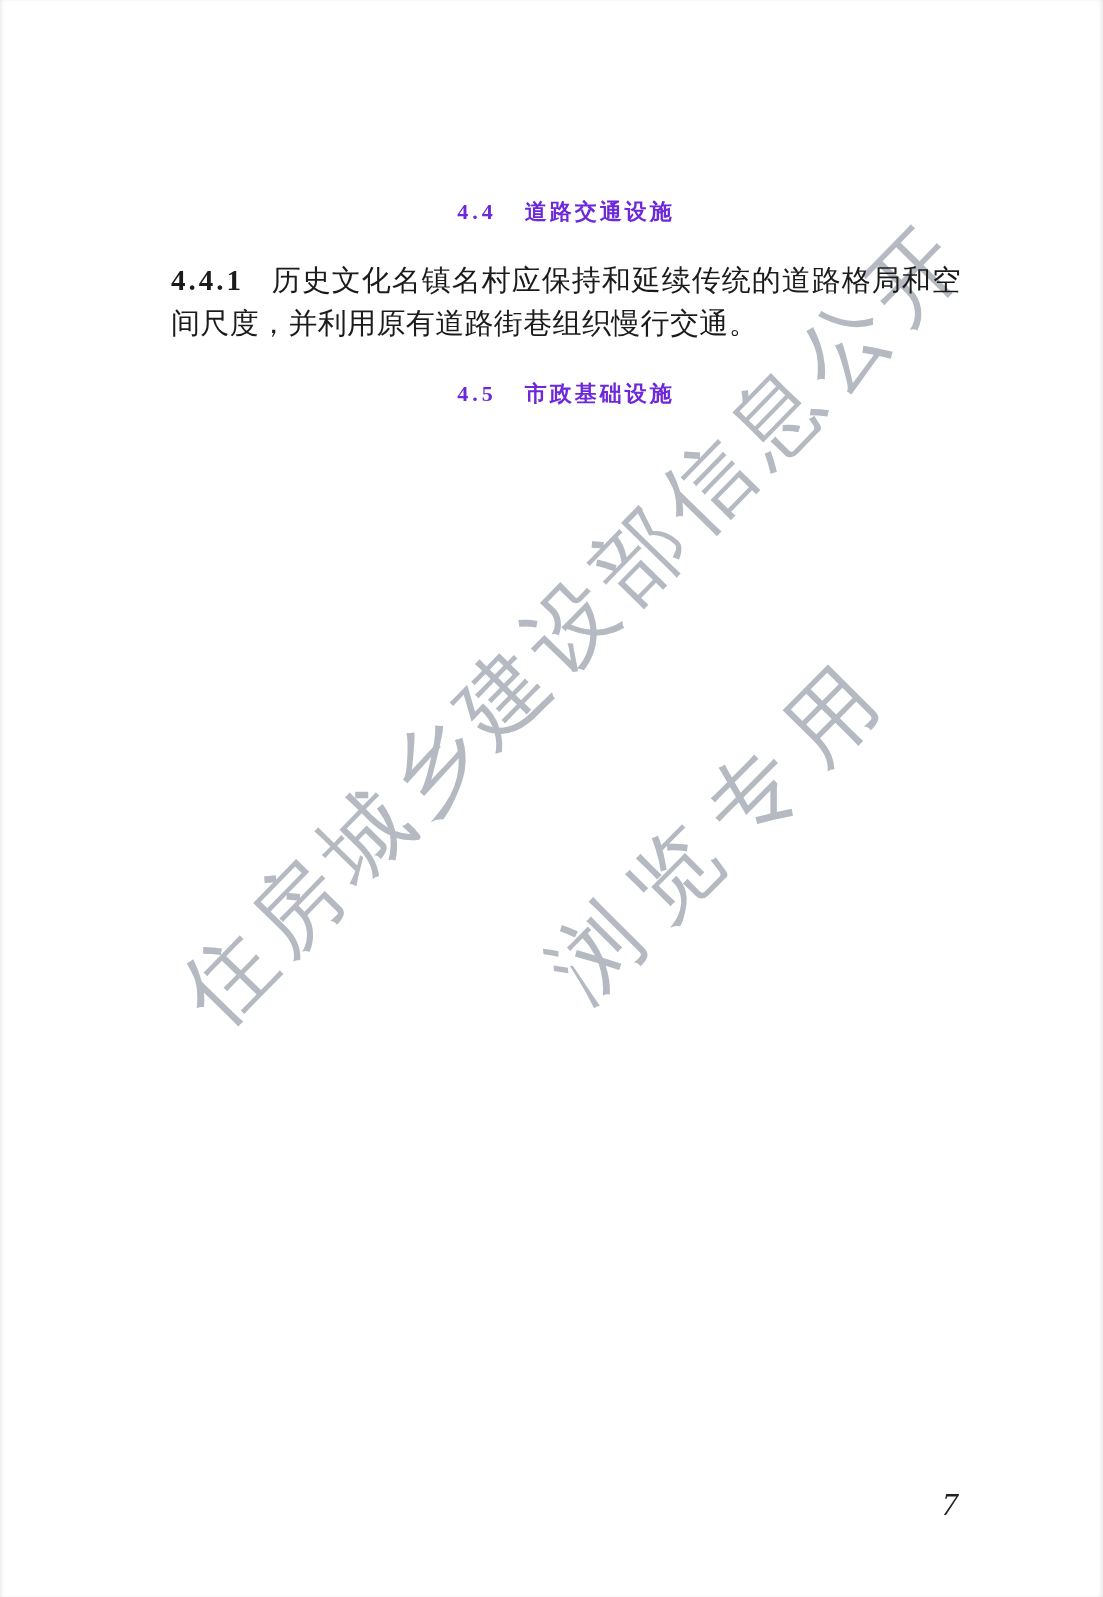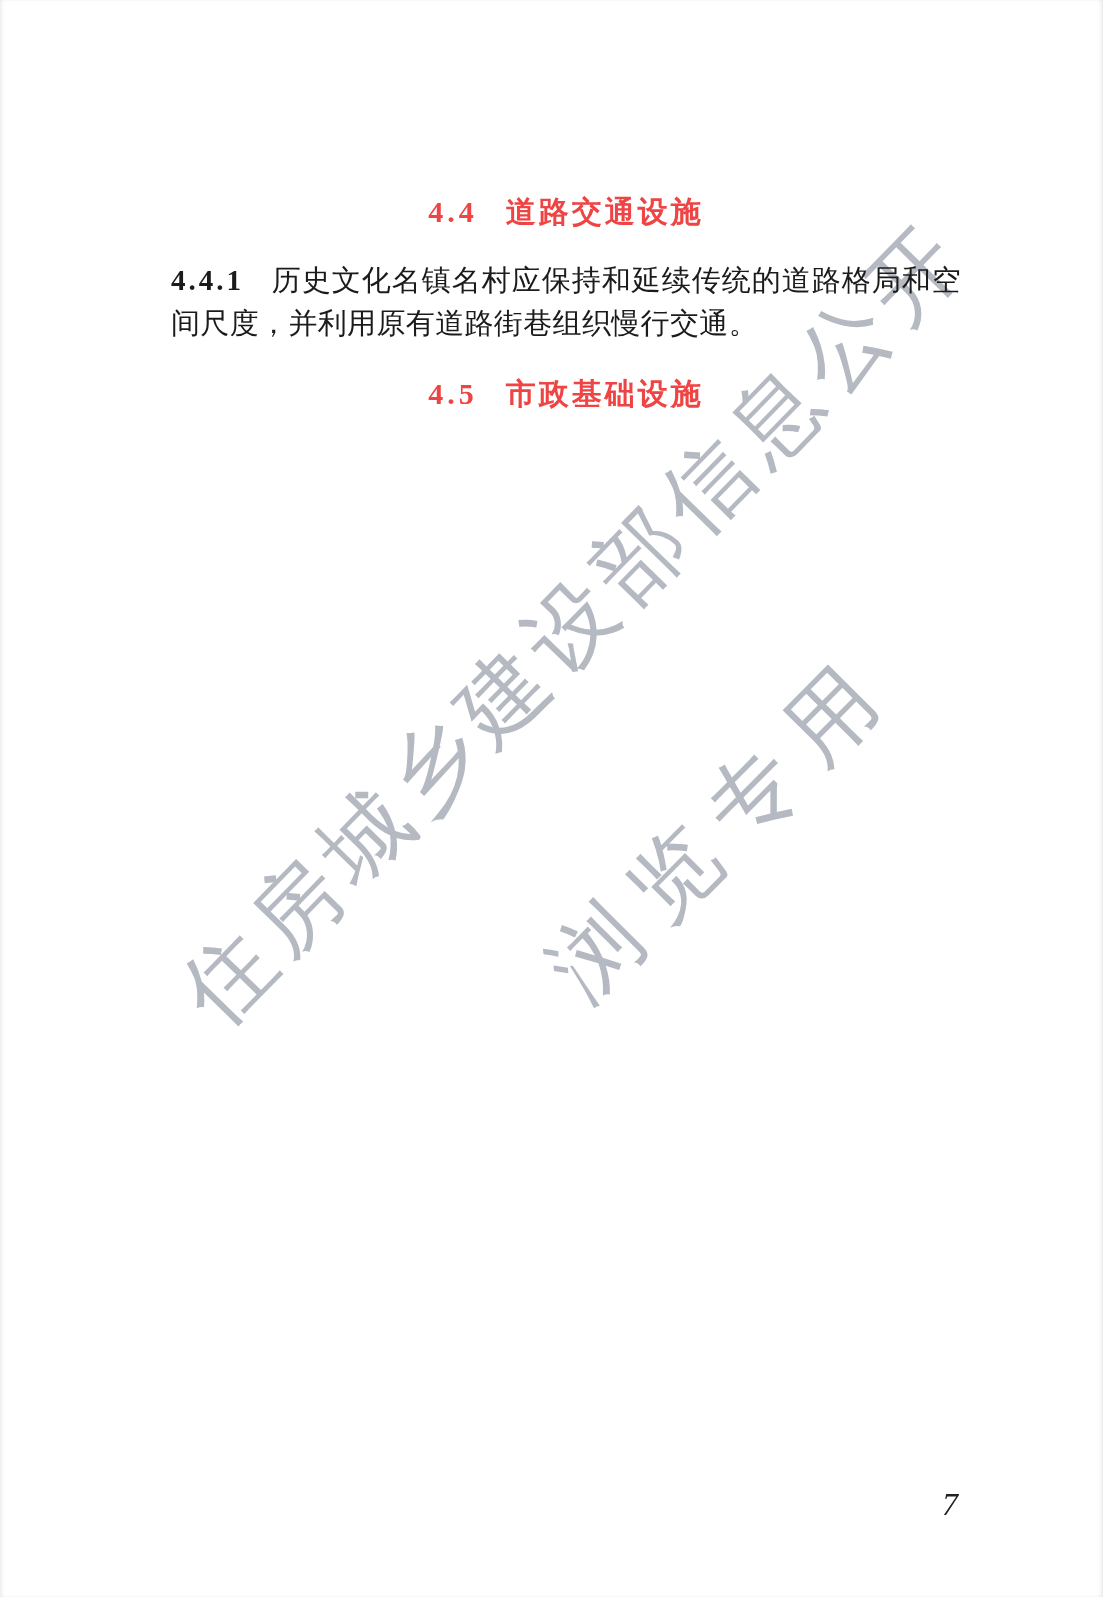--- a/index.html
+++ b/index.html
@@ -48,24 +48,24 @@
   .content {
     position: absolute;
     left: 155px;
     top: 190px;
     width: 822px;
     z-index: 2;
   }
   h2.section-heading {
     margin: 0 0 26px 0;
     text-align: center;
-    font-size: 30px;
+    font-size: 22px;
     line-height: 43px;
     font-weight: 700;
-    color: #ef4444;
+    color: #6d28d9;
   }
   h2.section-heading + * { margin-top: 0; }
   h2.sec-2 { margin-top: 27px; }
   .sec-num {
     font-family: "Liberation Serif", "DejaVu Serif", serif;
     letter-spacing: 4px;
     margin-right: 28px;
   }
   .sec-title {
     font-family: "Liberation Sans", "DejaVu Sans", sans-serif;

